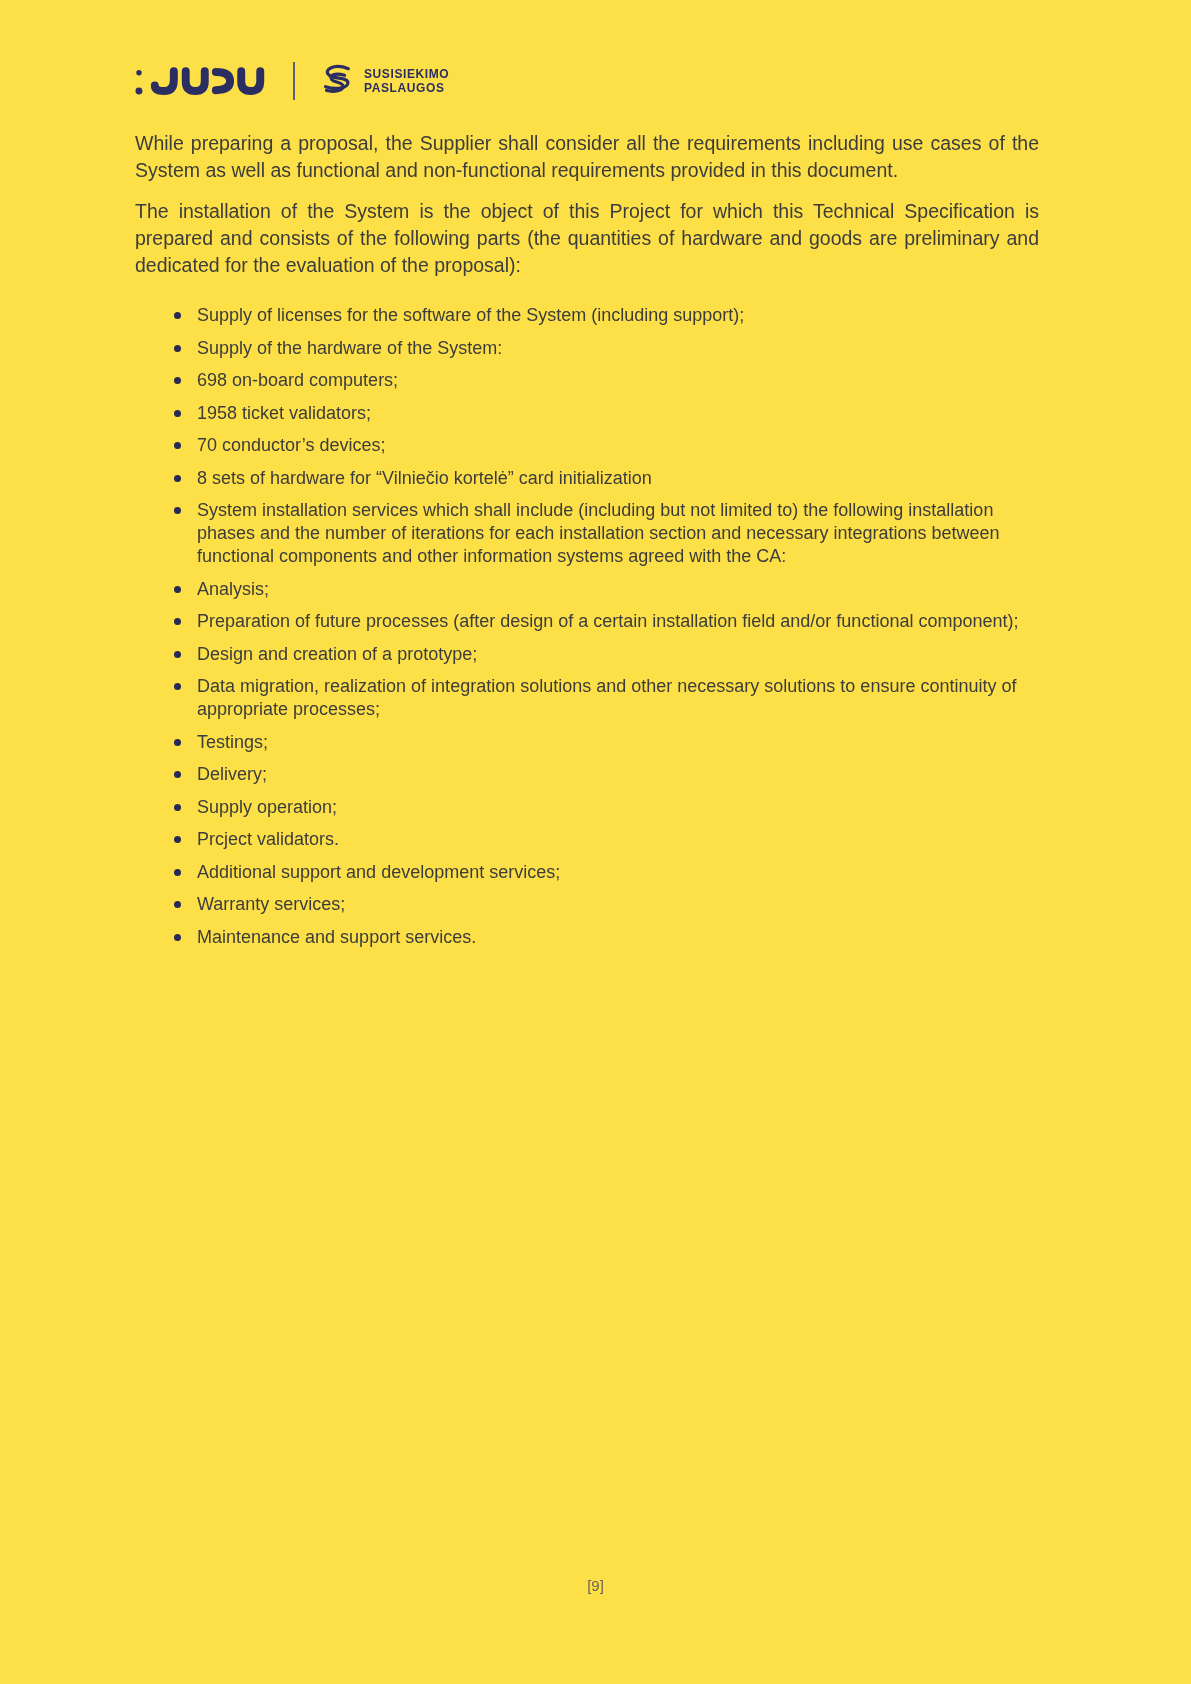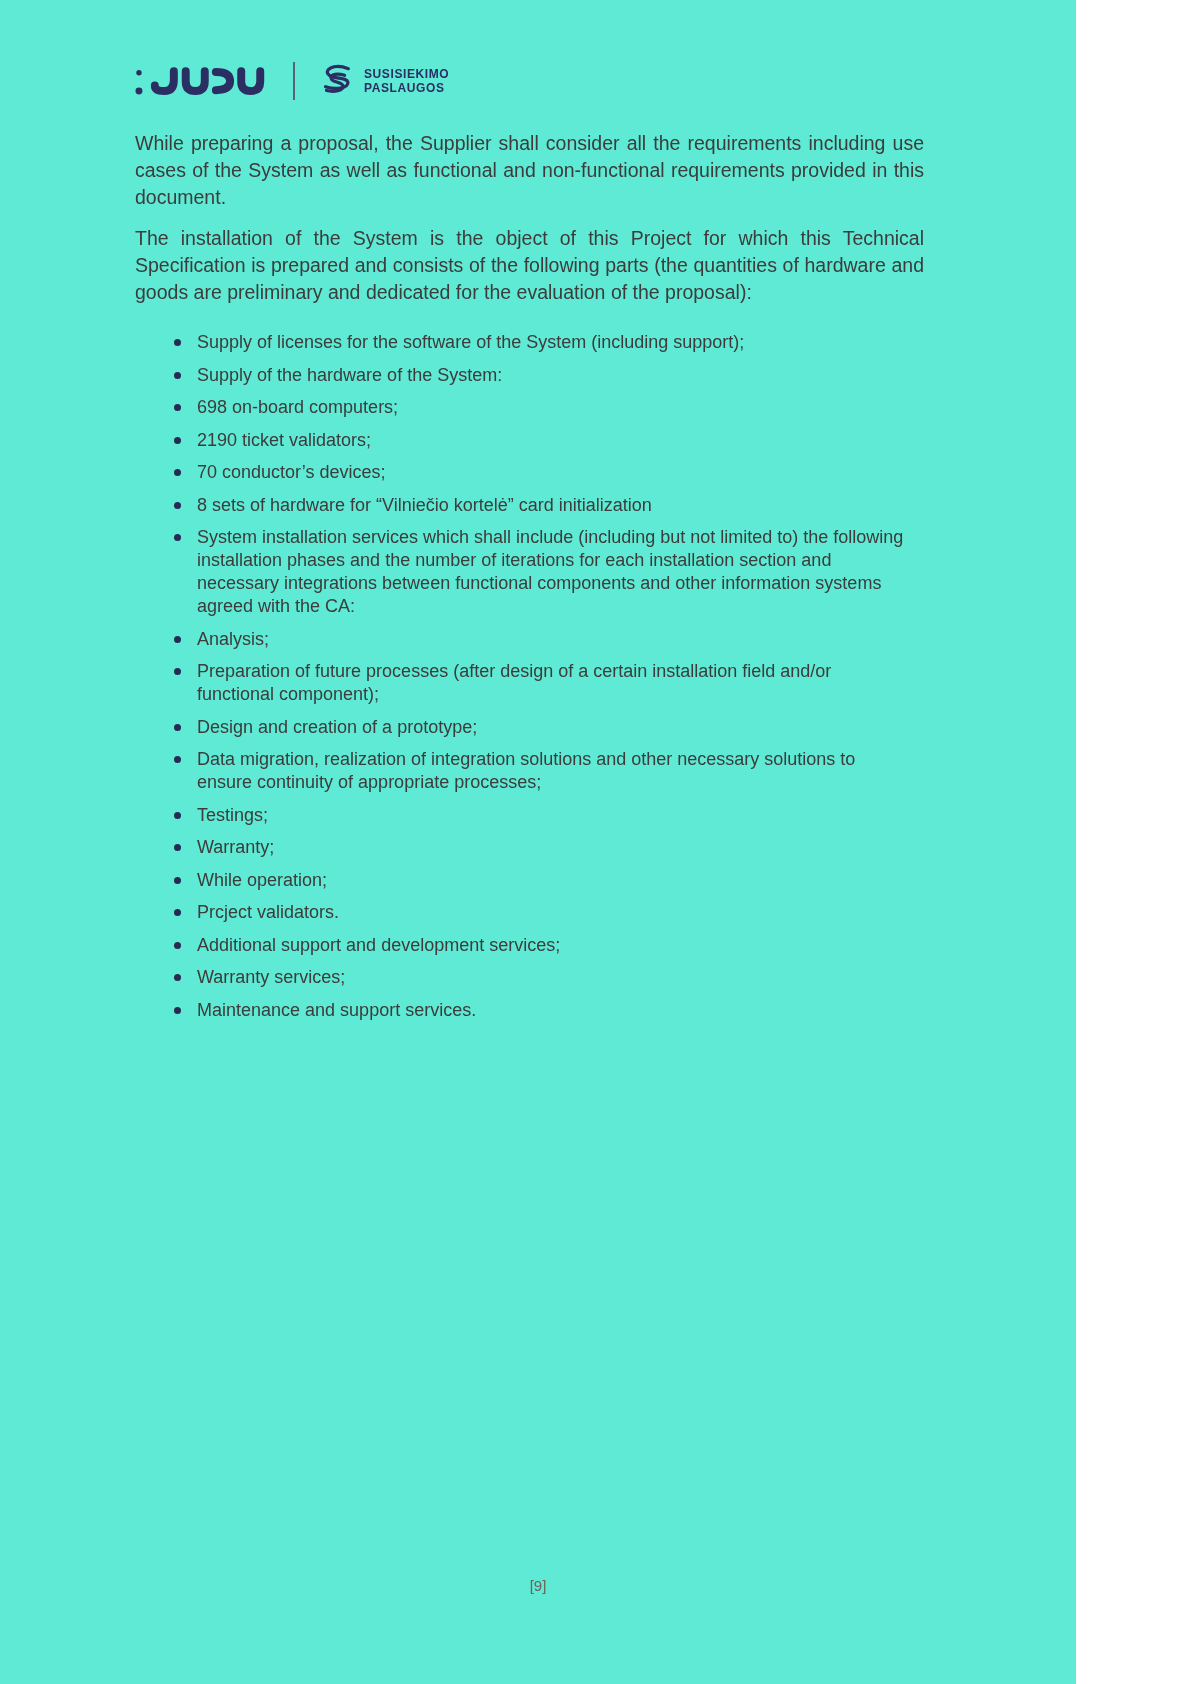--- a/index.html
+++ b/index.html
@@ -3,23 +3,23 @@
 <meta charset="utf-8">
 <style>
   html, body { margin: 0; padding: 0; background: #ffffff; }
   body {
     font-family: "Liberation Sans", sans-serif;
     color: #3c3c3c;
     -webkit-font-smoothing: antialiased;
   }
   .page {
     position: relative;
-    width: 1076px;
+    width: 1191px;
     height: 1684px;
-    background: #5eead4;
+    background: #fde047;
     overflow: hidden;
   }
   .content {
     position: absolute;
     left: 135px;
     right: 152px;
     top: 0;
   }
   
   .brand-row {
@@ -138,43 +138,43 @@
         </div>
 
       <ul class="req-list">
 
           <li class="req-item"><span>Supply of licenses for the software of the System (including support);</span></li>
 
           <li class="req-item"><span>Supply of the hardware of the System:</span></li>
 
           <li class="req-item"><span>698 on-board computers;</span></li>
 
-          <li class="req-item"><span>2190 ticket validators;</span></li>
+          <li class="req-item"><span>1958 ticket validators;</span></li>
 
           <li class="req-item"><span>70 conductor’s devices;</span></li>
 
           <li class="req-item"><span>8 sets of hardware for “Vilniečio kortelė” card initialization</span></li>
 
           <li class="req-item"><span>System installation services which shall include (including but not limited to) the following installation phases and the number of iterations for each installation section and necessary integrations between functional components and other information systems agreed with the CA:</span></li>
 
           <li class="req-item"><span>Analysis;</span></li>
 
           <li class="req-item"><span>Preparation of future processes (after design of a certain installation field and/or functional component);</span></li>
 
           <li class="req-item"><span>Design and creation of a prototype;</span></li>
 
 
           <li class="req-item"><span>Data migration, realization of integration solutions and other necessary solutions to ensure continuity of appropriate processes;</span></li>
 
           <li class="req-item"><span>Testings;</span></li>
 
-          <li class="req-item"><span>Warranty;</span></li>
+          <li class="req-item"><span>Delivery;</span></li>
 
 
-          <li class="req-item"><span>While operation;</span></li>
+          <li class="req-item"><span>Supply operation;</span></li>
 
           <li class="req-item"><span>Prcject validators.</span></li>
 
           <li class="req-item"><span>Additional support and development services;</span></li>
 
           <li class="req-item"><span>Warranty services;</span></li>
 
           <li class="req-item"><span>Maintenance and support services.</span></li>
         </ul>
     </main>

